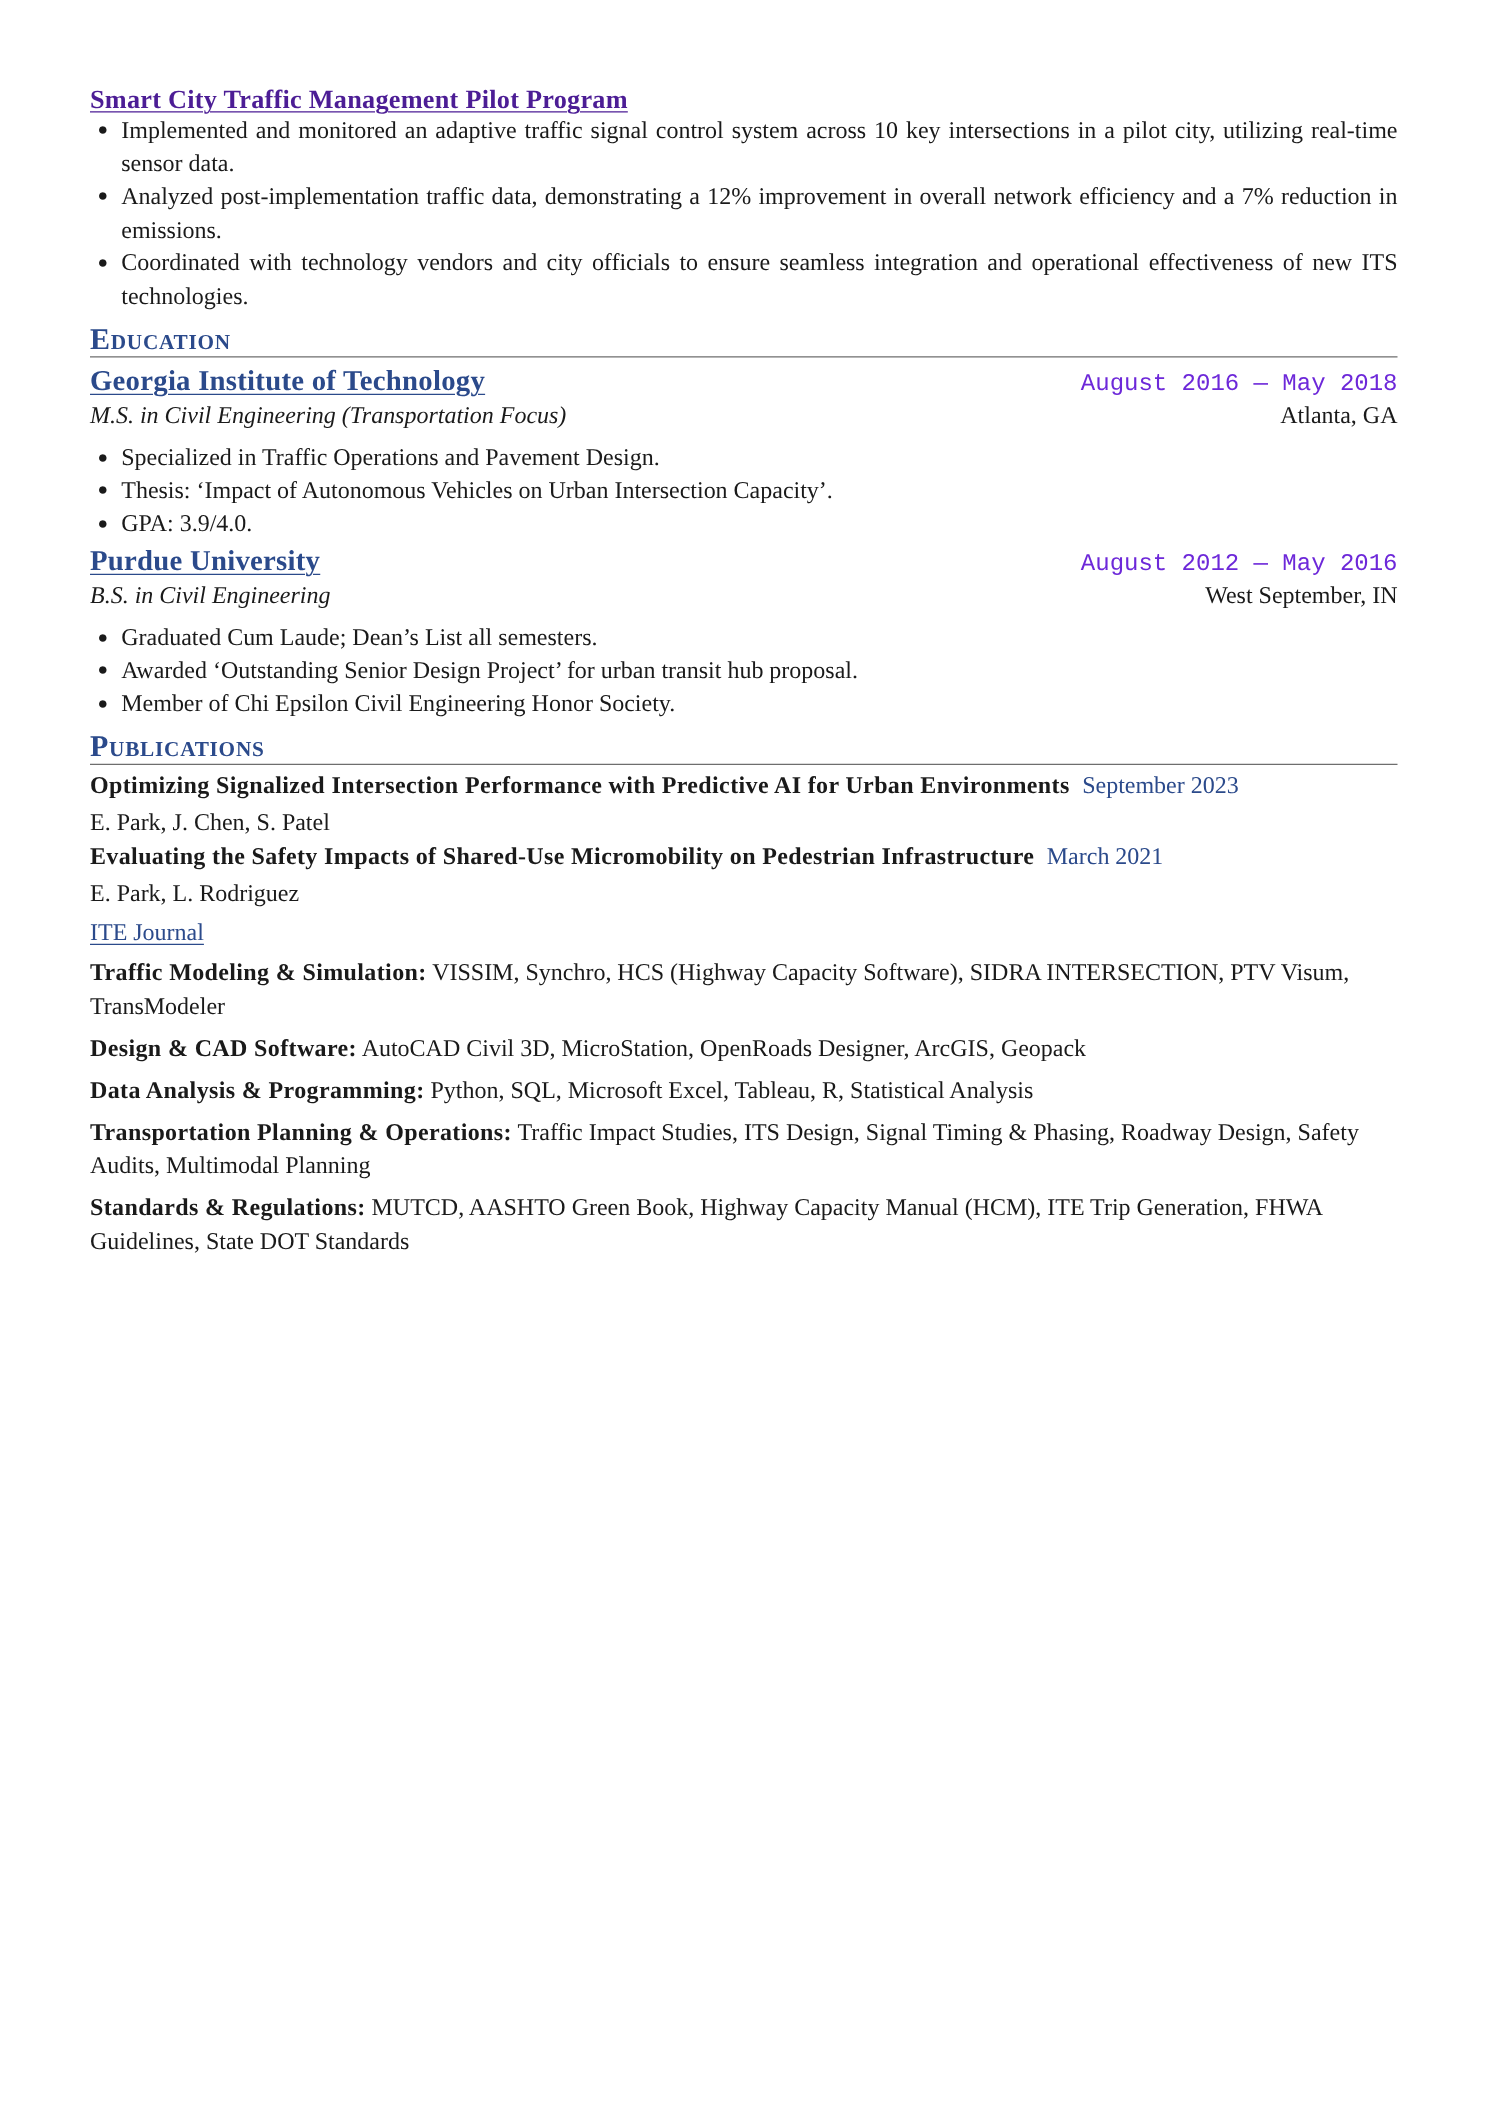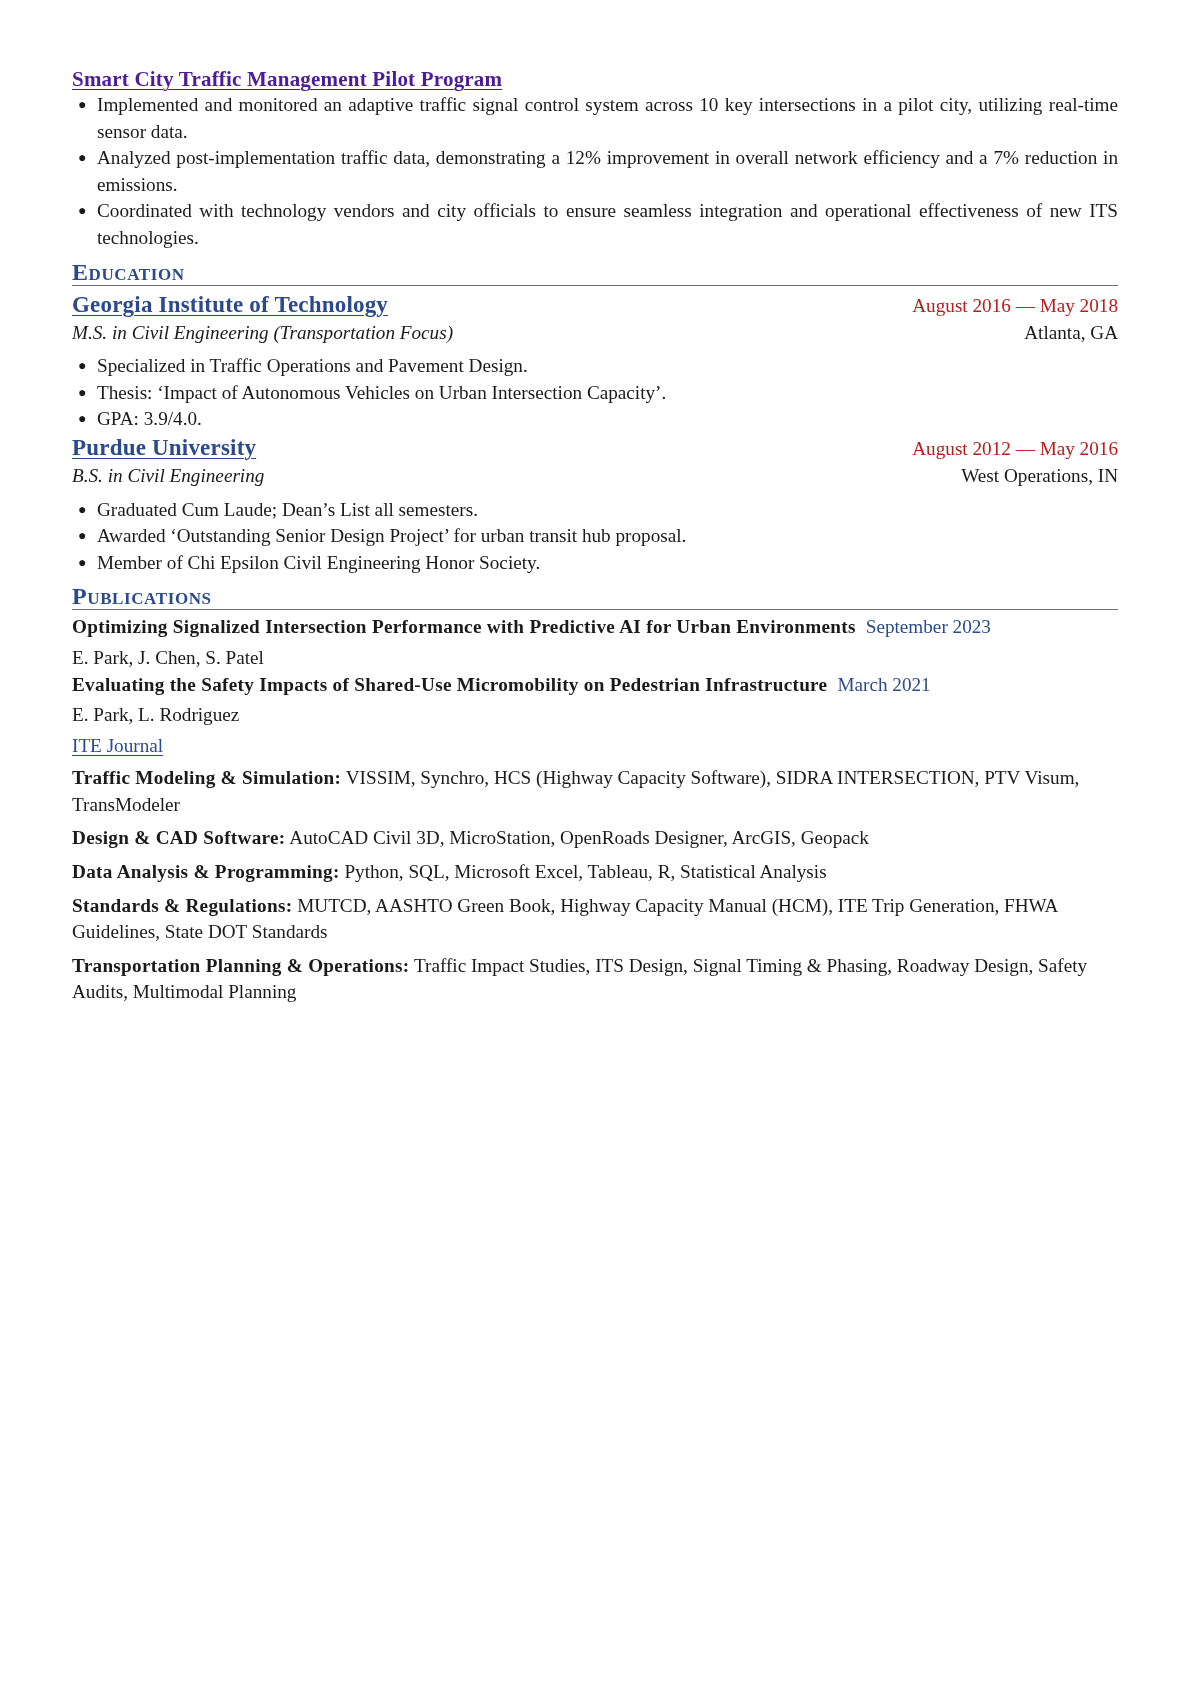--- a/index.html
+++ b/index.html
@@ -9,21 +9,21 @@
     color: #1a1a1a;
   }
   .page { position: absolute; left: 72px; top: 66px; width: 1046px; font-family: "Liberation Serif", serif; font-size: 19.2px; line-height: 26.6px; }
   .proj-title { font-weight: bold; font-size: 21px; color: #4c1d95; text-decoration: underline; text-decoration-thickness: 1px; text-underline-offset: 3px; line-height: 26px; letter-spacing: 0.2px; }
   ul { margin: 0; padding: 0; list-style: none; }
   li { position: relative; padding-left: 25px; text-align: justify; }
   li .bullet { position: absolute; left: 6px; top: 0; font-size: 14px; }
   .section-head { margin-top: 5px; height: 28px; border-bottom: 1.6px solid #6e6e6e; color: #2b4a8b; font-weight: bold; font-size: 24px; font-variant: small-caps; letter-spacing: 0.6px; line-height: 30px; }
   .edu-row { display: flex; justify-content: space-between; align-items: baseline; }
   .edu-school { font-weight: bold; font-size: 23px; color: #2b4a8b; text-decoration: underline; text-decoration-thickness: 1px; text-underline-offset: 3px; line-height: 30px; letter-spacing: 0.2px; }
-  .edu-date { color: #b91c1c; }
+  .edu-date { color: #6d28d9; font-family: Liberation Mono, monospace; }
   .edu-degree { font-style: italic; }
   .edu-bullets { margin-top: 7px; }
   .pub-row { display: flex; justify-content: flex-start; align-items: flex-start; margin-top: 4px; }
   .pub-title { font-weight: bold; letter-spacing: 0.3px; text-align: justify; }
   .pub-date { color: #2b4a8b; white-space: nowrap; padding-left: 10px; }
   .pub-authors { margin-top: 4px; }
   .pub-venue { margin-top: 4px; color: #2b4a8b; text-decoration: underline; text-decoration-thickness: 1px; text-underline-offset: 3px; }
   .skill { margin-top: 7px; }
   .skill:first-of-type { margin-top: 6px; }
   .skill-label { font-weight: bold; letter-spacing: 0.3px; }
@@ -59,21 +59,21 @@
         <li><span class="bullet">●</span><span>GPA: 3.9/4.0.</span></li>
       </ul>
     </div>
     <div>
       <div class="edu-row">
         <span class="edu-school">Purdue University</span>
         <span class="edu-date">August 2012 — May 2016</span>
       </div>
       <div class="edu-row">
         <span class="edu-degree">B.S. in Civil Engineering</span>
-        <span>West Operations, IN</span>
+        <span>West September, IN</span>
       </div>
       <ul class="edu-bullets">
         <li><span class="bullet">●</span><span>Graduated Cum Laude; Dean’s List all semesters.</span></li>
         <li><span class="bullet">●</span><span>Awarded ‘Outstanding Senior Design Project’ for urban transit hub proposal.</span></li>
         <li><span class="bullet">●</span><span>Member of Chi Epsilon Civil Engineering Honor Society.</span></li>
       </ul>
     </div>
   </div>
 
   <div class="section-head">Publications</div>
@@ -92,17 +92,17 @@
       </div>
       <div class="pub-authors">E. Park, L. Rodriguez</div>
       <div class="pub-venue">ITE Journal</div>
     </div>
   </div>
 
   <div>
     <div class="skill"><span class="skill-label">Traffic Modeling &amp; Simulation:</span> <span>VISSIM, Synchro, HCS (Highway Capacity Software), SIDRA INTERSECTION, PTV Visum, TransModeler</span></div>
     <div class="skill"><span class="skill-label">Design &amp; CAD Software:</span> <span>AutoCAD Civil 3D, MicroStation, OpenRoads Designer, ArcGIS, Geopack</span></div>
     <div class="skill"><span class="skill-label">Data Analysis &amp; Programming:</span> <span>Python, SQL, Microsoft Excel, Tableau, R, Statistical Analysis</span></div>
+    <div class="skill"><span class="skill-label">Transportation Planning &amp; Operations:</span> <span>Traffic Impact Studies, ITS Design, Signal Timing &amp; Phasing, Roadway Design, Safety Audits, Multimodal Planning</span></div>
     <div class="skill"><span class="skill-label">Standards &amp; Regulations:</span> <span>MUTCD, AASHTO Green Book, Highway Capacity Manual (HCM), ITE Trip Generation, FHWA Guidelines, State DOT Standards</span></div>
-    <div class="skill"><span class="skill-label">Transportation Planning &amp; Operations:</span> <span>Traffic Impact Studies, ITS Design, Signal Timing &amp; Phasing, Roadway Design, Safety Audits, Multimodal Planning</span></div>
   </div>
 
 </div>
 
 </body></html>

